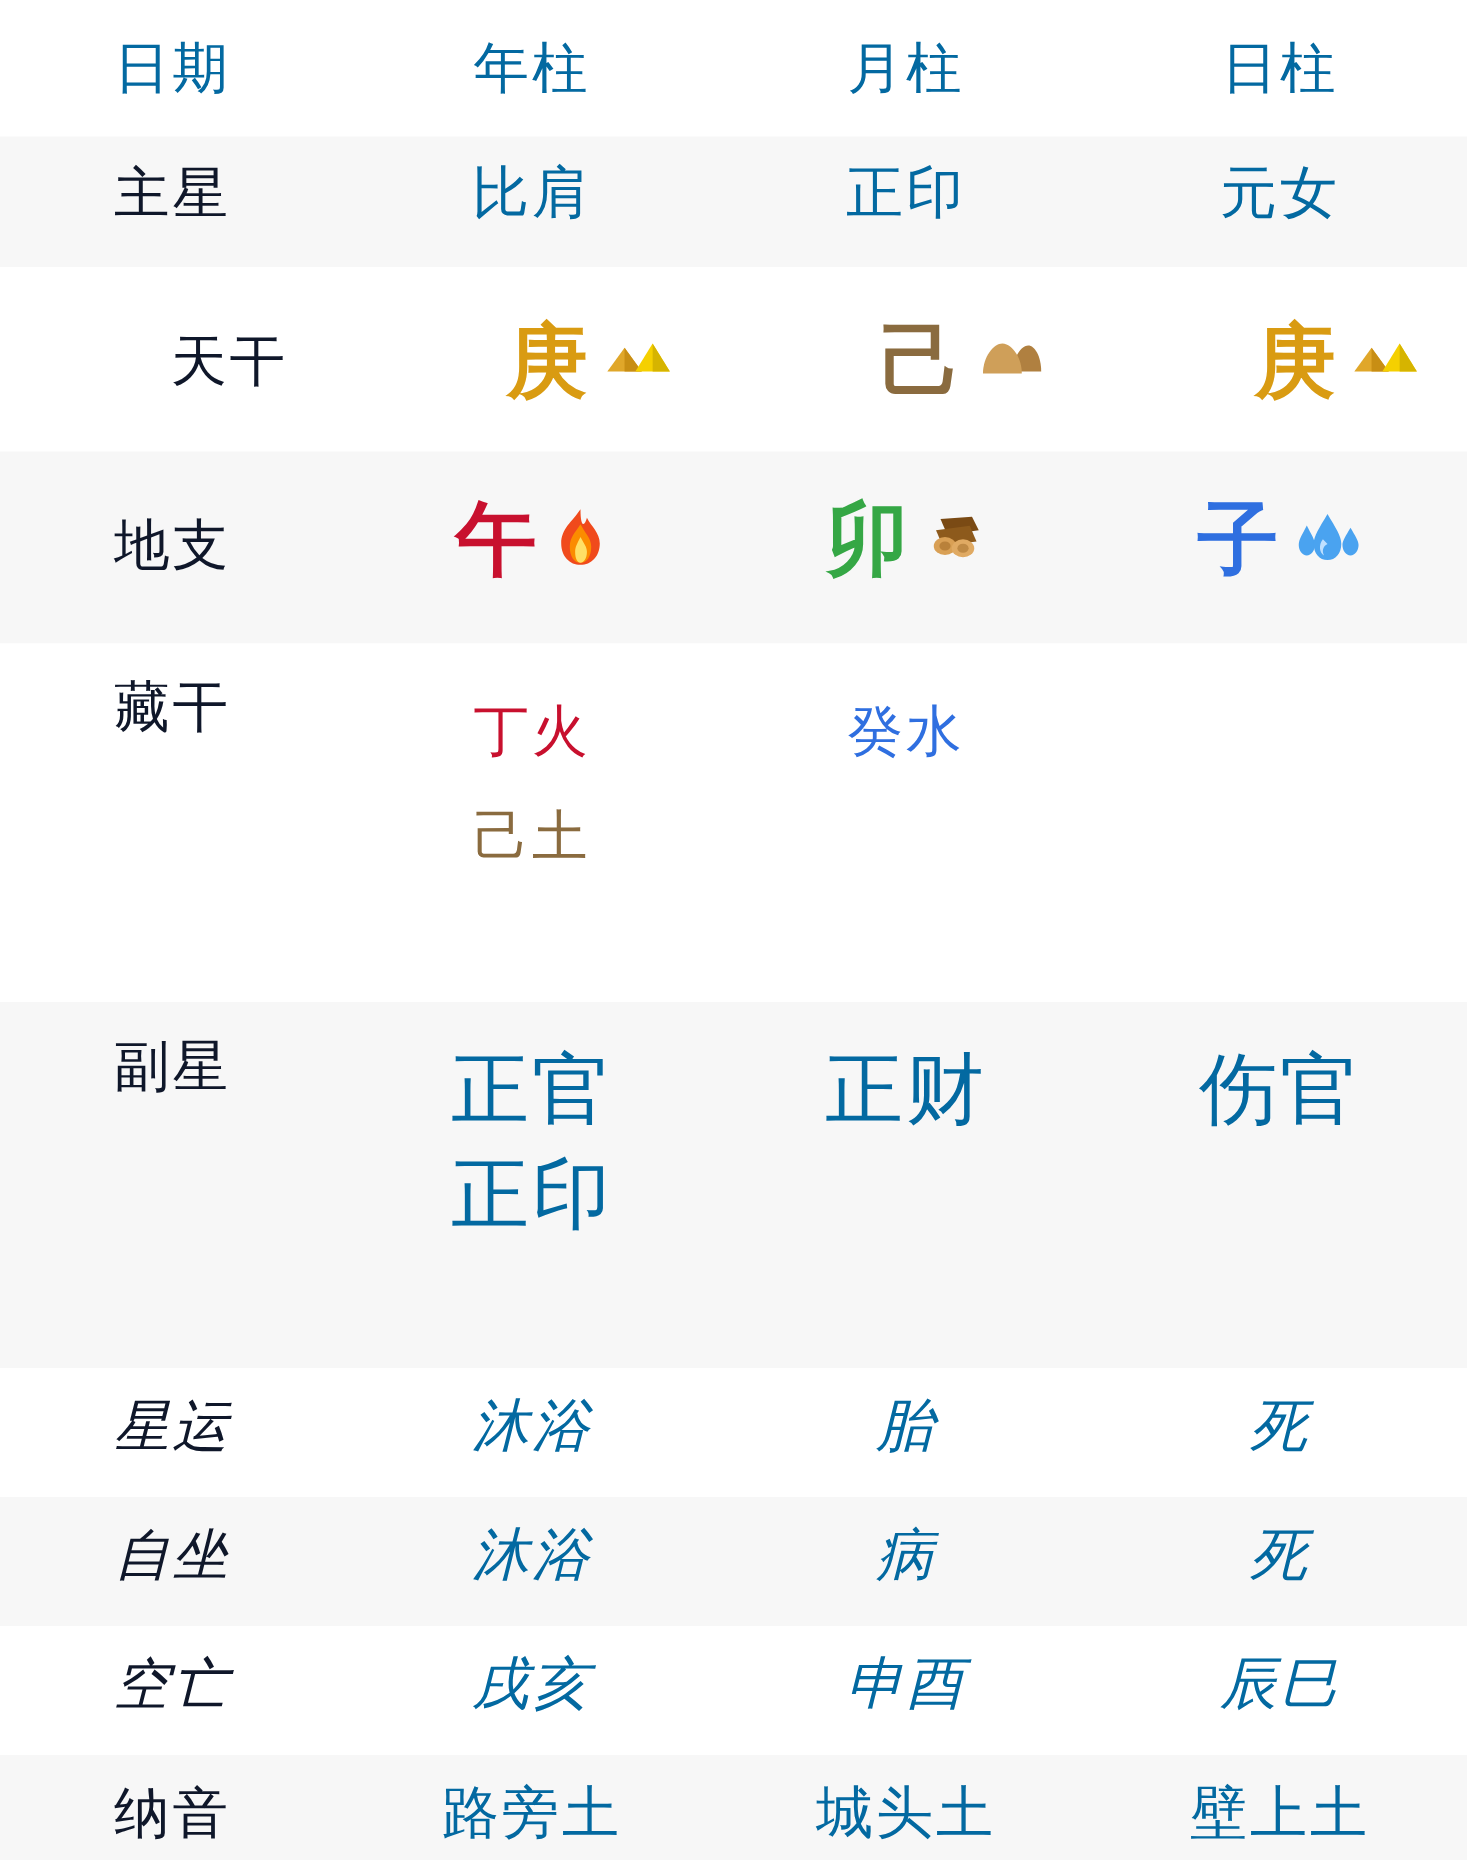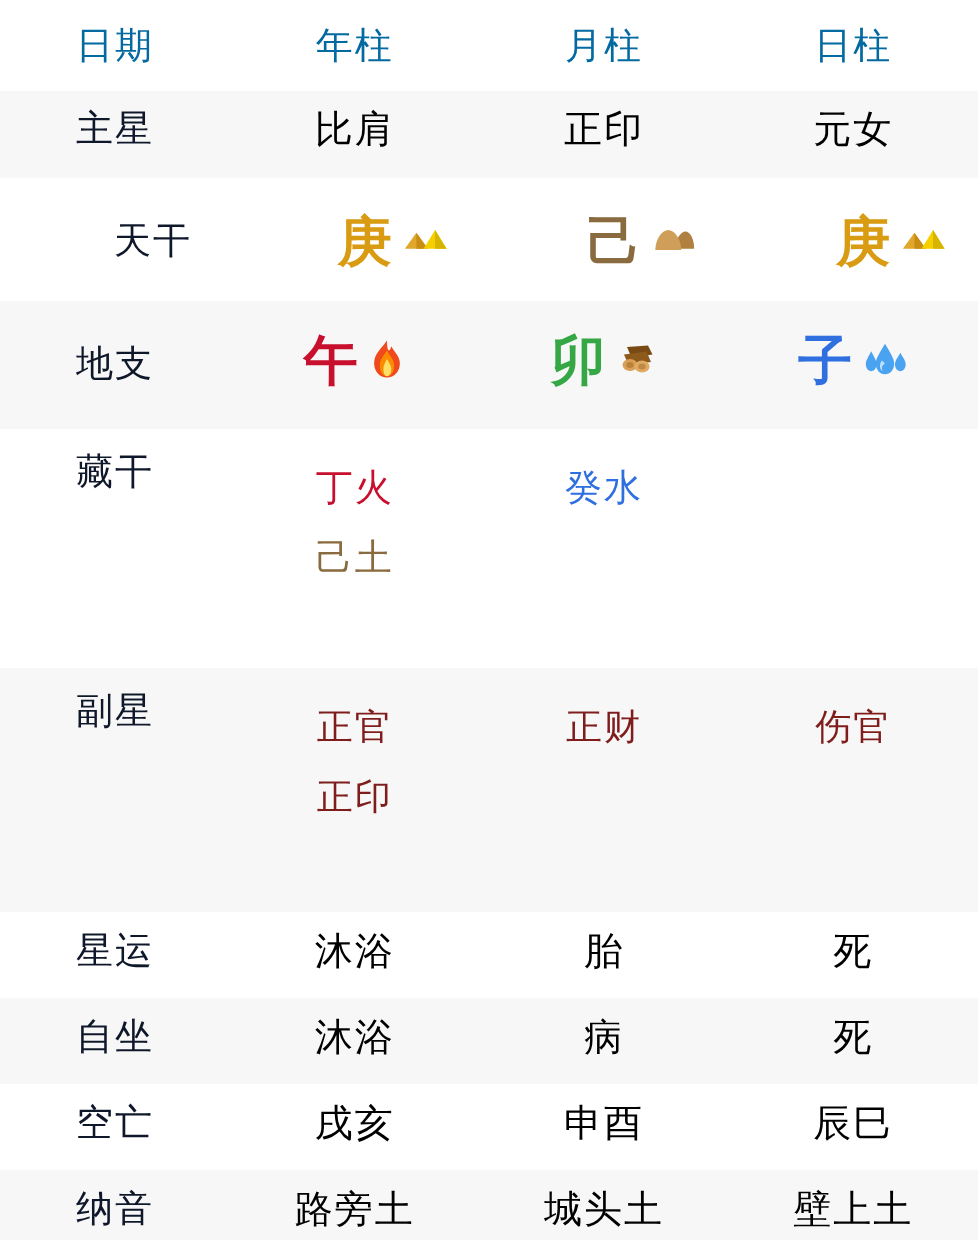--- a/index.html
+++ b/index.html
@@ -56,21 +56,21 @@
   .row-mainstar .cell { padding-top: 19px; }
   .lbl {
     font-size: 37px;
     color: #0f172a;
     letter-spacing: 2px;
     line-height: 1;
     font-weight: 400;
   }
   .val-dark {
     font-size: 38px;
-    color: #000000;
+    color: #0369a1;
     letter-spacing: 2px;
     line-height: 1;
     font-weight: 400;
     text-align: right;
   }
 
   
   .row-stem { height: 123px; margin-left: 38px; }
   .row-stem .cell { padding-top: 36px; }
   .row-stem .lbl { padding-top: 8px; }
@@ -103,31 +103,31 @@
     font-size: 37px;
     line-height: 70px;
     letter-spacing: 2px;
     font-weight: 400;
   }
 
   
   .row-substar { height: 244px; }
   .row-substar .cell { padding-top: 24px; }
   .substar-item {
-    font-size: 36px;
-    color: #7f1d1d;
+    font-size: 52px;
+    color: #0369a1;
     line-height: 70px;
     letter-spacing: 2px;
     font-weight: 400;
     text-align: right;
   }
 
   
   .row-simple { height: 86px; }
-  .row-simple .cell { padding-top: 20px; }
+  .row-simple .cell { padding-top: 20px; font-style: italic; }
 
   .row-nayin { height: 72px; }
   .row-nayin .cell { padding-top: 20px; }
 
   
   .c-metal { color: #d99b12; }
   .c-earth { color: #8a6b3f; }
   .c-fire  { color: #c8102e; }
   .c-wood  { color: #35a745; }
   .c-water { color: #2f6fe0; }

